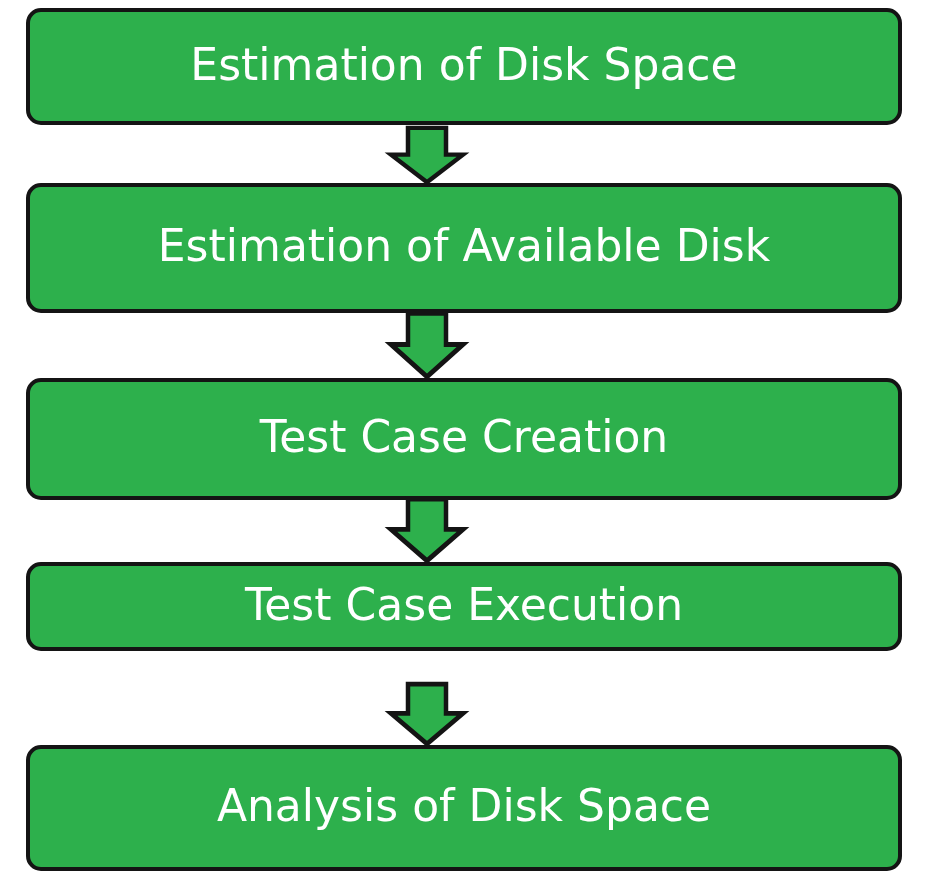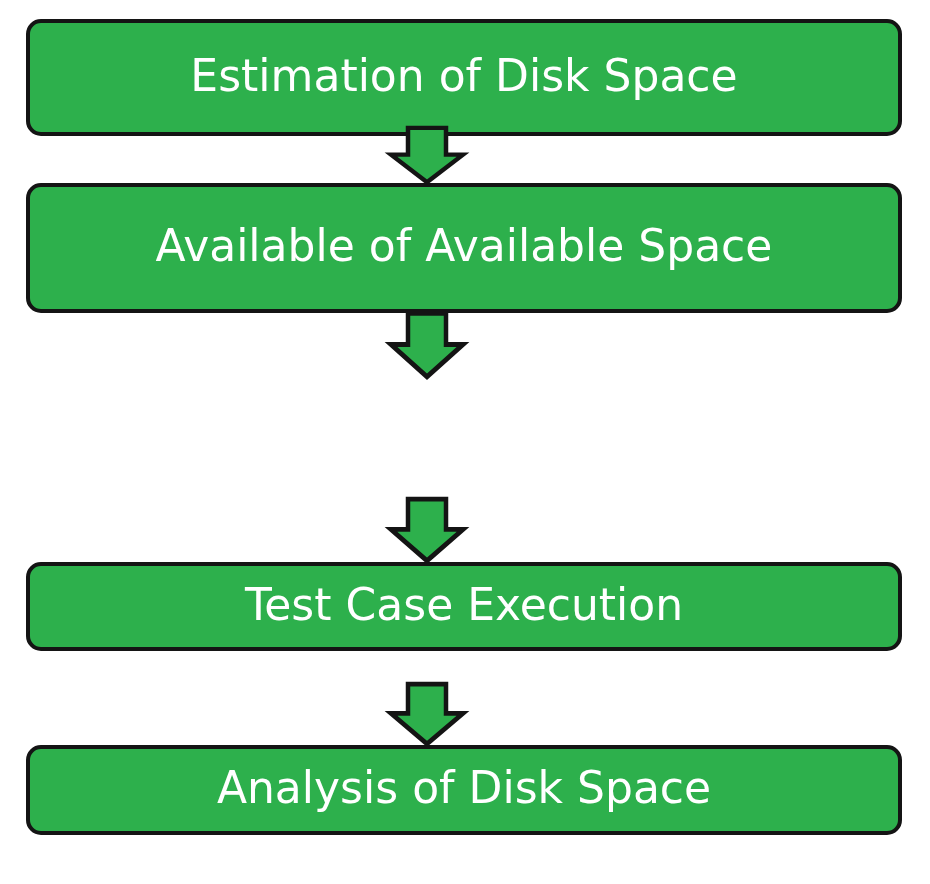--- a/index.html
+++ b/index.html
@@ -48,46 +48,49 @@
     stroke-width: 4.5;
     stroke-linejoin: miter;
     stroke-miterlimit: 8;
   }
 </style>
 </head>
 <body>
 
 <div class="canvas">
 
-  <div class="step" style="top:19px; height:117px;">
+  <div class="step" style="top:8px; height:117px;">
     <span class="step-label">Estimation of Disk Space</span>
   </div>
 
   <svg class="arrow" style="top:126px; height:59px;" viewBox="0 0 80 62" preserveAspectRatio="none">
     <polygon points="21,2 59,2 59,30 76,30 40,59 4,30 21,30"></polygon>
   </svg>
 
   <div class="step" style="top:183px; height:130px;">
-    <span class="step-label">Available of Available Space</span>
+    <span class="step-label">Estimation of Available Disk</span>
   </div>
 
   <svg class="arrow" style="top:311px; height:69px;" viewBox="0 0 80 62" preserveAspectRatio="none">
     <polygon points="21,2 59,2 59,30 76,30 40,59 4,30 21,30"></polygon>
   </svg>
 
+  <div class="step" style="top:378px; height:122px;">
+    <span class="step-label">Test Case Creation</span>
+  </div>
 
   <svg class="arrow" style="top:497px; height:67px;" viewBox="0 0 80 62" preserveAspectRatio="none">
     <polygon points="21,2 59,2 59,30 76,30 40,59 4,30 21,30"></polygon>
   </svg>
 
   <div class="step" style="top:562px; height:89px;">
     <span class="step-label">Test Case Execution</span>
   </div>
 
   <svg class="arrow" style="top:682px; height:65px;" viewBox="0 0 80 62" preserveAspectRatio="none">
     <polygon points="21,2 59,2 59,30 76,30 40,59 4,30 21,30"></polygon>
   </svg>
 
-  <div class="step" style="top:745px; height:90px;">
+  <div class="step" style="top:745px; height:126px;">
     <span class="step-label">Analysis of Disk Space</span>
   </div>
 
 </div>
 
 </body></html>

